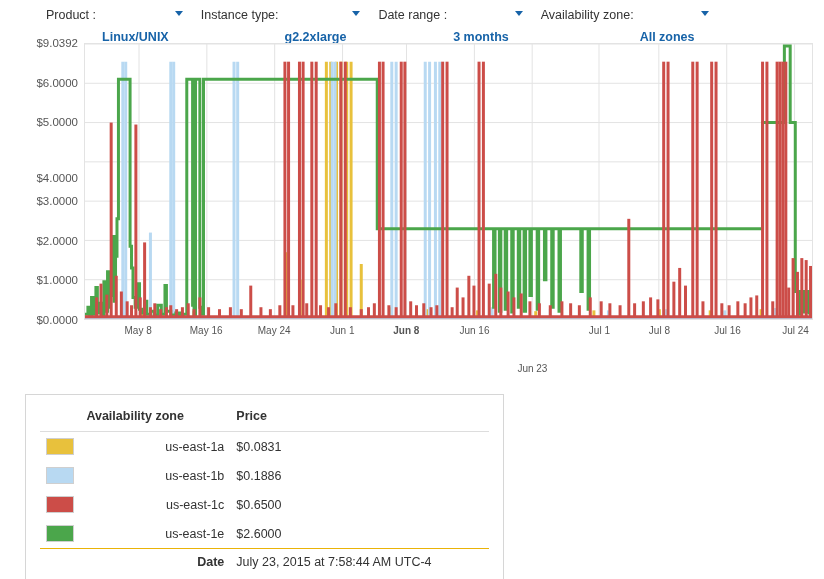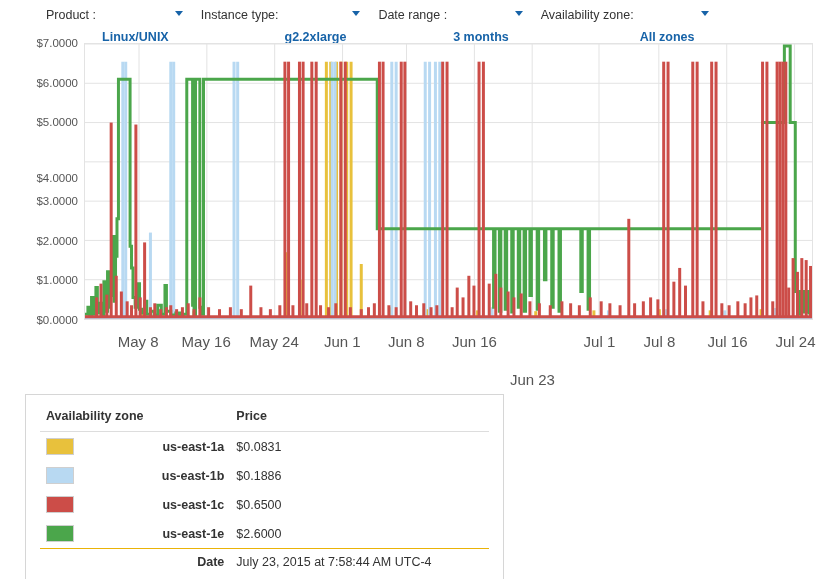--- a/index.html
+++ b/index.html
@@ -61,22 +61,22 @@
     font-size:11.5px;
     color:#555555;
     transform:translateY(-50%);
   }
   #yaxis{position:absolute;left:0;top:0;width:78px;height:320px;}
 
   #xaxis{
     position:absolute;left:84px;top:296px;width:729px;height:24px;
   }
   .xtick{
-    position:absolute;top:8px;
-    font-size:15px;color:#555555;
+    position:absolute;top:0;
+    font-size:10px;color:#555555;
     transform:translateX(-50%);
     white-space:nowrap;
   }
 
   
   #tooltip{
     position:absolute;
     left:25px;top:394px;
     width:479px;
     background:#ffffff;
@@ -84,31 +84,31 @@
     box-sizing:border-box;
     padding:10px 14px 14px 14px;
   }
   table#legend-table{
     border-collapse:collapse;width:100%;font-size:12.5px;
   }
   table#legend-table th{
     font-weight:bold;color:#333;text-align:left;
     padding:4px 6px 8px 6px;font-size:12.5px;
   }
-  table#legend-table th.az-head{text-align:left;width:150px;}
+  table#legend-table th.az-head{text-align:center;width:150px;}
   table#legend-table td{
     padding:6px 6px;font-size:12.5px;color:#333;vertical-align:middle;
   }
   td.swatch-cell{width:36px;padding-left:8px;padding-right:4px;}
   .swatch{
     display:block;width:28px;height:17px;
     border:1px solid #cfcfcf;
     box-sizing:border-box;
   }
-  td.az-name{text-align:right;font-weight:bold;white-space:nowrap;padding-right:12px;}
+  td.az-name{text-align:right;font-weight:normal;white-space:nowrap;padding-right:12px;}
   td.price{color:#333;}
   tr.row-sep{border-top:1px solid #dddddd;}
   tr.date-row td{border-top:1px solid #eab308;padding-top:10px;}
   tr.date-row td.az-name{font-weight:bold;}
 </style>
 </head>
 <body>
 
 <div id="toolbar">
   <div class="filter">
@@ -135,21 +135,21 @@
 
 <div id="chart-wrap">
   <div id="yaxis">
       <div class="ytick" style="top: 291px;">$0.0000</div>
       <div class="ytick" style="top: 251.429px;">$1.0000</div>
       <div class="ytick" style="top: 211.857px;">$2.0000</div>
       <div class="ytick" style="top: 172.286px;">$3.0000</div>
       <div class="ytick" style="top: 149px; padding-left: 11px;">$4.0000</div>
       <div class="ytick" style="top: 93.1429px;">$5.0000</div>
       <div class="ytick" style="top: 53.5714px;">$6.0000</div>
-      <div class="ytick" style="top: 14px;">$7.0000</div>
+      <div class="ytick" style="top: 14px;">$9.0392</div>
     </div>
   <div id="plot">
     <svg id="plot-svg" viewBox="0 0 1000 400" preserveAspectRatio="none">
         <g>
           <line x1="0" y1="342.8571428571429" x2="1000" y2="342.8571428571429" stroke="#e3e3e3" stroke-width="1" vector-effect="non-scaling-stroke"></line>
           <line x1="0" y1="285.7142857142857" x2="1000" y2="285.7142857142857" stroke="#e3e3e3" stroke-width="1" vector-effect="non-scaling-stroke"></line>
           <line x1="0" y1="228.57142857142858" x2="1000" y2="228.57142857142858" stroke="#e3e3e3" stroke-width="1" vector-effect="non-scaling-stroke"></line>
           <line x1="0" y1="171.42857142857144" x2="1000" y2="171.42857142857144" stroke="#e3e3e3" stroke-width="1" vector-effect="non-scaling-stroke"></line>
           <line x1="0" y1="114.28571428571428" x2="1000" y2="114.28571428571428" stroke="#e3e3e3" stroke-width="1" vector-effect="non-scaling-stroke"></line>
           <line x1="0" y1="57.14285714285717" x2="1000" y2="57.14285714285717" stroke="#e3e3e3" stroke-width="1" vector-effect="non-scaling-stroke"></line>
@@ -335,21 +335,21 @@
           <line x1="992" y1="396.57142857142856" x2="992" y2="314.2857142857143" stroke="#cc4d48" stroke-width="3" vector-effect="non-scaling-stroke"></line>
           <line x1="998" y1="396.57142857142856" x2="998" y2="322.85714285714283" stroke="#cc4d48" stroke-width="3" vector-effect="non-scaling-stroke"></line>
         </g>
       </svg>
   </div>
   <div id="xaxis">
       <div class="xtick" style="left: 54.1647px;">May 8</div>
       <div class="xtick" style="left: 122.18px;">May 16</div>
       <div class="xtick" style="left: 190.196px;">May 24</div>
       <div class="xtick" style="left: 258.285px;">Jun 1</div>
-      <div class="xtick" style="left: 322.364px;">Jun 8</div>
+      <div class="xtick" style="left: 322.364px; font-weight: bold;">Jun 8</div>
       <div class="xtick" style="left: 390.452px;">Jun 16</div>
       <div class="xtick" style="left: 448.408px; margin-top: 38px;">Jun 23</div>
       <div class="xtick" style="left: 515.403px;">Jul 1</div>
       <div class="xtick" style="left: 575.4px;">Jul 8</div>
       <div class="xtick" style="left: 643.488px;">Jul 16</div>
       <div class="xtick" style="left: 711.504px;">Jul 24</div>
     </div>
 </div>
 
 <div id="tooltip">

